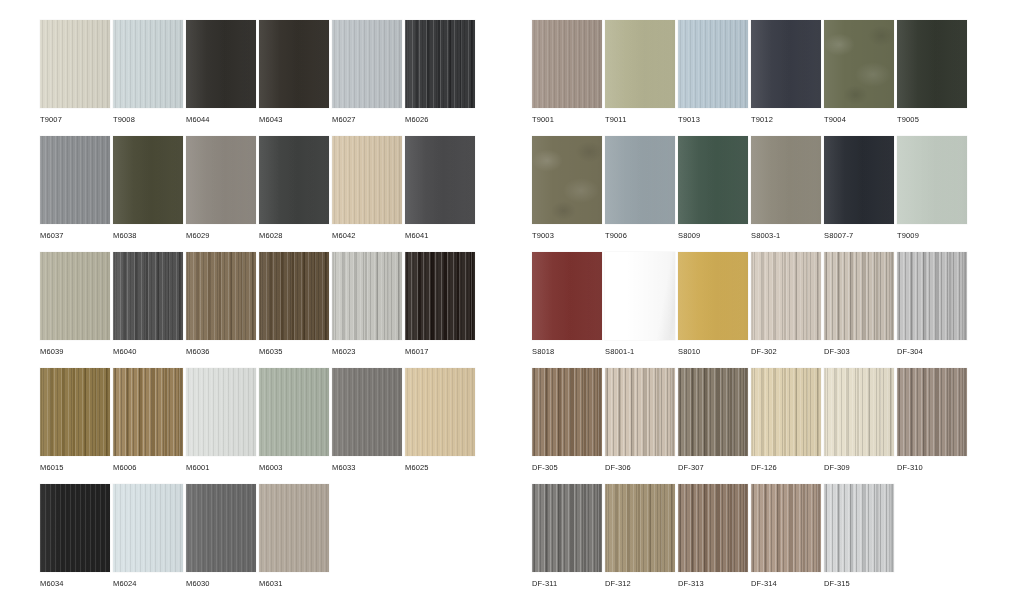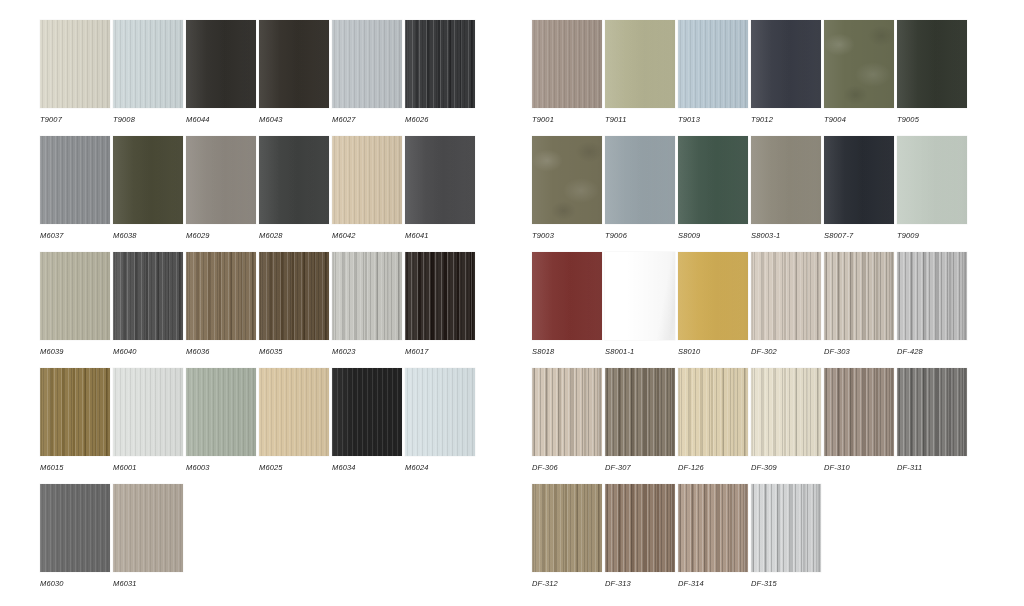--- a/index.html
+++ b/index.html
@@ -13,21 +13,20 @@
   }
   .board{
     position:absolute;
     top:0;left:0;
     width:1024px;height:606px;
     display:flex;
   }
   .panel{
     position:relative;
     height:504px;
-    font-style:italic;
   }
   .panel-left{width:516px;}
   .panel-right{width:508px;}
 
   .grid{
     position:absolute;
     display:grid;
     grid-template-columns:repeat(6,70px);
     grid-auto-rows:116px;
     column-gap:3px;
@@ -256,30 +255,42 @@
           </div>
           <div class="label">M6017</div>
         </div>
         <div class="cell">
           <div class="swatch g-wood" style="background-color: rgb(138, 115, 64);">
             <div class="grain"></div>
           </div>
           <div class="label">M6015</div>
         </div>
         <div class="cell">
+          <div class="swatch g-coarse" style="background-color: rgb(149, 122, 78);">
+            <div class="grain"></div>
+          </div>
+          <div class="label">M6006</div>
+        </div>
+        <div class="cell">
           <div class="swatch g-fine" style="background-color: rgb(221, 224, 221);">
             <div class="grain"></div>
           </div>
           <div class="label">M6001</div>
         </div>
         <div class="cell">
           <div class="swatch g-fine" style="background-color: rgb(169, 178, 164);">
             <div class="grain"></div>
           </div>
           <div class="label">M6003</div>
+        </div>
+        <div class="cell">
+          <div class="swatch g-fine" style="background-color: rgb(125, 122, 118);">
+            <div class="grain"></div>
+          </div>
+          <div class="label">M6033</div>
         </div>
         <div class="cell">
           <div class="swatch g-fine" style="background-color: rgb(217, 198, 162);">
             <div class="grain"></div>
           </div>
           <div class="label">M6025</div>
         </div>
         <div class="cell">
           <div class="swatch g-fine" style="background-color: rgb(35, 35, 35);">
             <div class="grain"></div>
@@ -407,21 +418,27 @@
         <div class="cell">
           <div class="swatch g-coarse" style="background-color: rgb(199, 189, 176);">
             <div class="grain"></div>
           </div>
           <div class="label">DF-303</div>
         </div>
         <div class="cell">
           <div class="swatch g-coarse" style="background-color: rgb(188, 188, 188);">
             <div class="grain"></div>
           </div>
-          <div class="label">DF-428</div>
+          <div class="label">DF-304</div>
+        </div>
+        <div class="cell">
+          <div class="swatch g-coarse" style="background-color: rgb(138, 113, 88);">
+            <div class="grain"></div>
+          </div>
+          <div class="label">DF-305</div>
         </div>
         <div class="cell">
           <div class="swatch g-coarse" style="background-color: rgb(205, 191, 174);">
             <div class="grain"></div>
           </div>
           <div class="label">DF-306</div>
         </div>
         <div class="cell">
           <div class="swatch g-coarse" style="background-color: rgb(127, 115, 98);">
             <div class="grain"></div>

